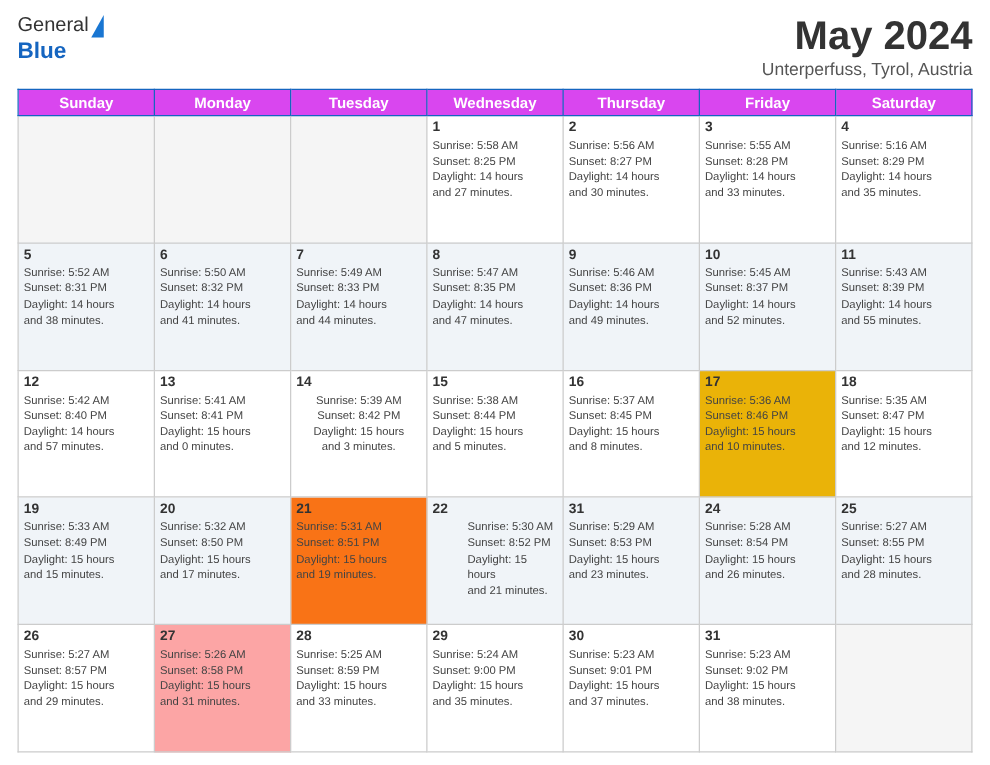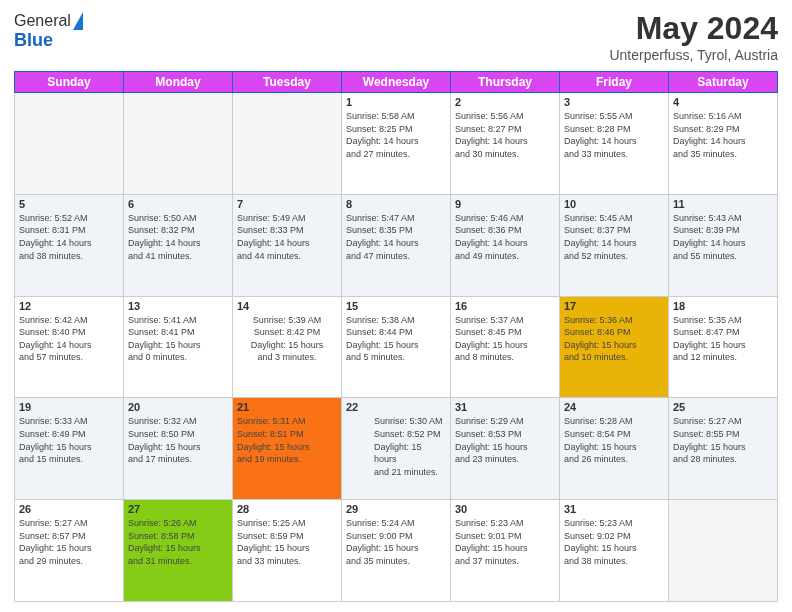--- a/index.html
+++ b/index.html
@@ -317,21 +317,21 @@
           </td>
         </tr>
         <tr>
           <td style="background: rgb(255, 255, 255);">
             <span class="day-number">26</span>
             <div class="day-info" style="white-space: pre-line;">Sunrise: 5:27 AM
 Sunset: 8:57 PM
 Daylight: 15 hours
 and 29 minutes.</div>
           </td>
-          <td style="background: #84cc16;">
+          <td style="background: #fca5a5;">
             <span class="day-number">27</span>
             <div class="day-info" style="white-space: pre-line;">Sunrise: 5:26 AM
 Sunset: 8:58 PM
 Daylight: 15 hours
 and 31 minutes.</div>
           </td>
           <td style="background: rgb(255, 255, 255);">
             <span class="day-number">28</span>
             <div class="day-info" style="white-space: pre-line;">Sunrise: 5:25 AM
 Sunset: 8:59 PM

